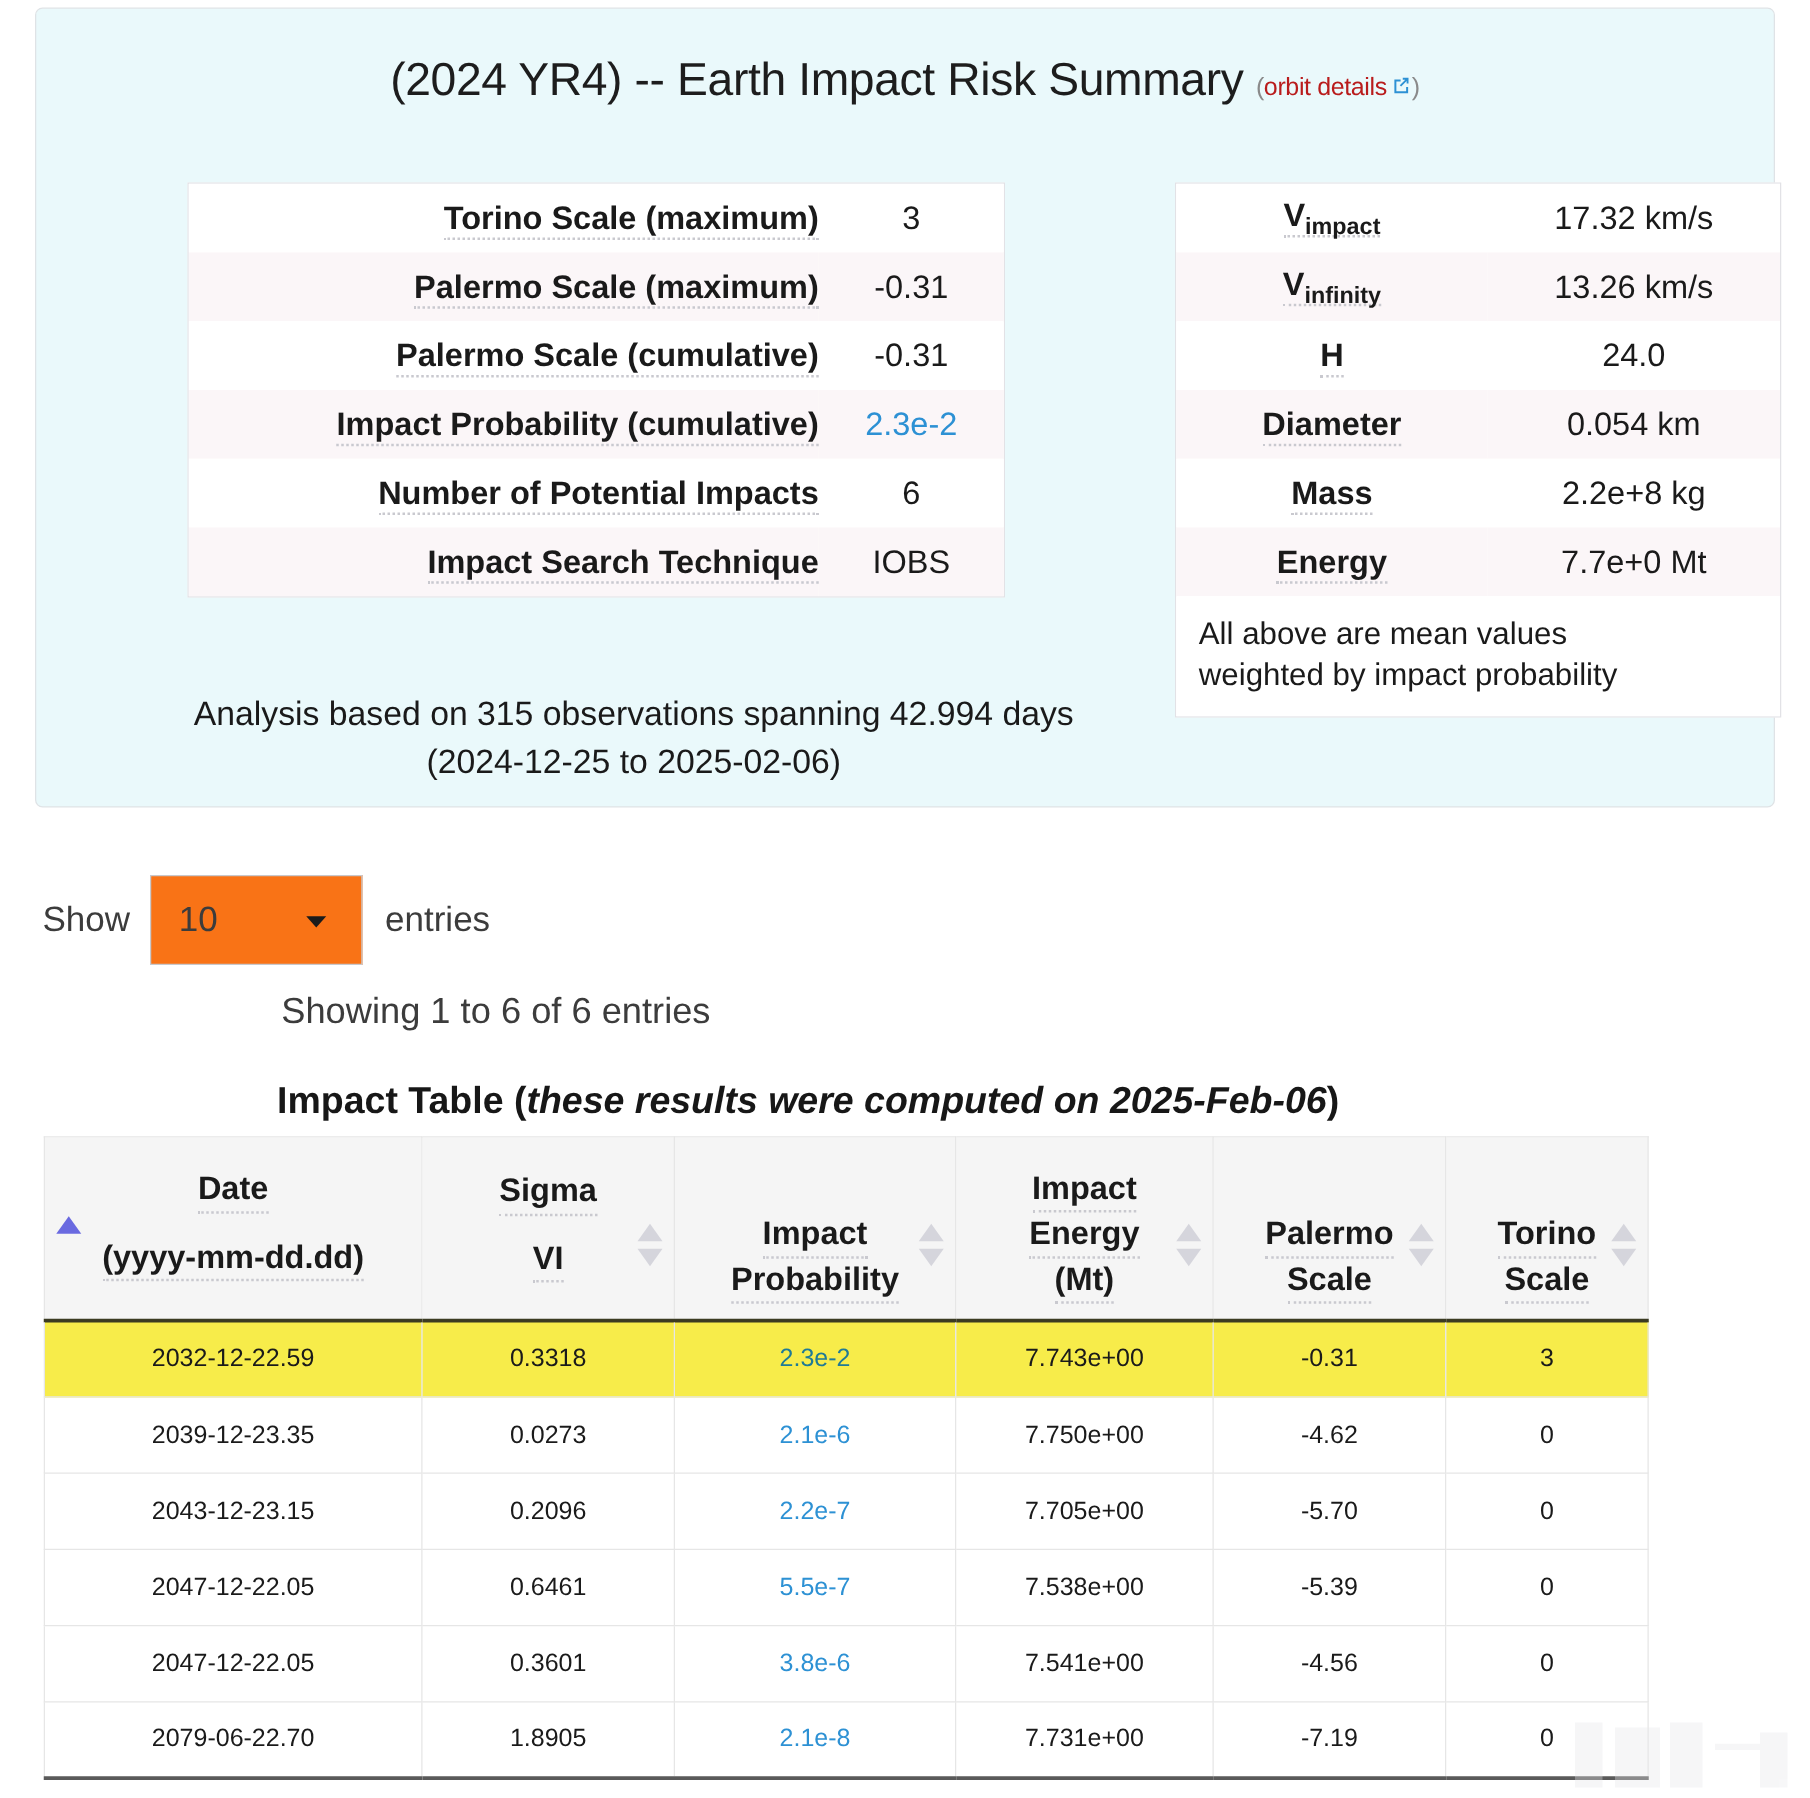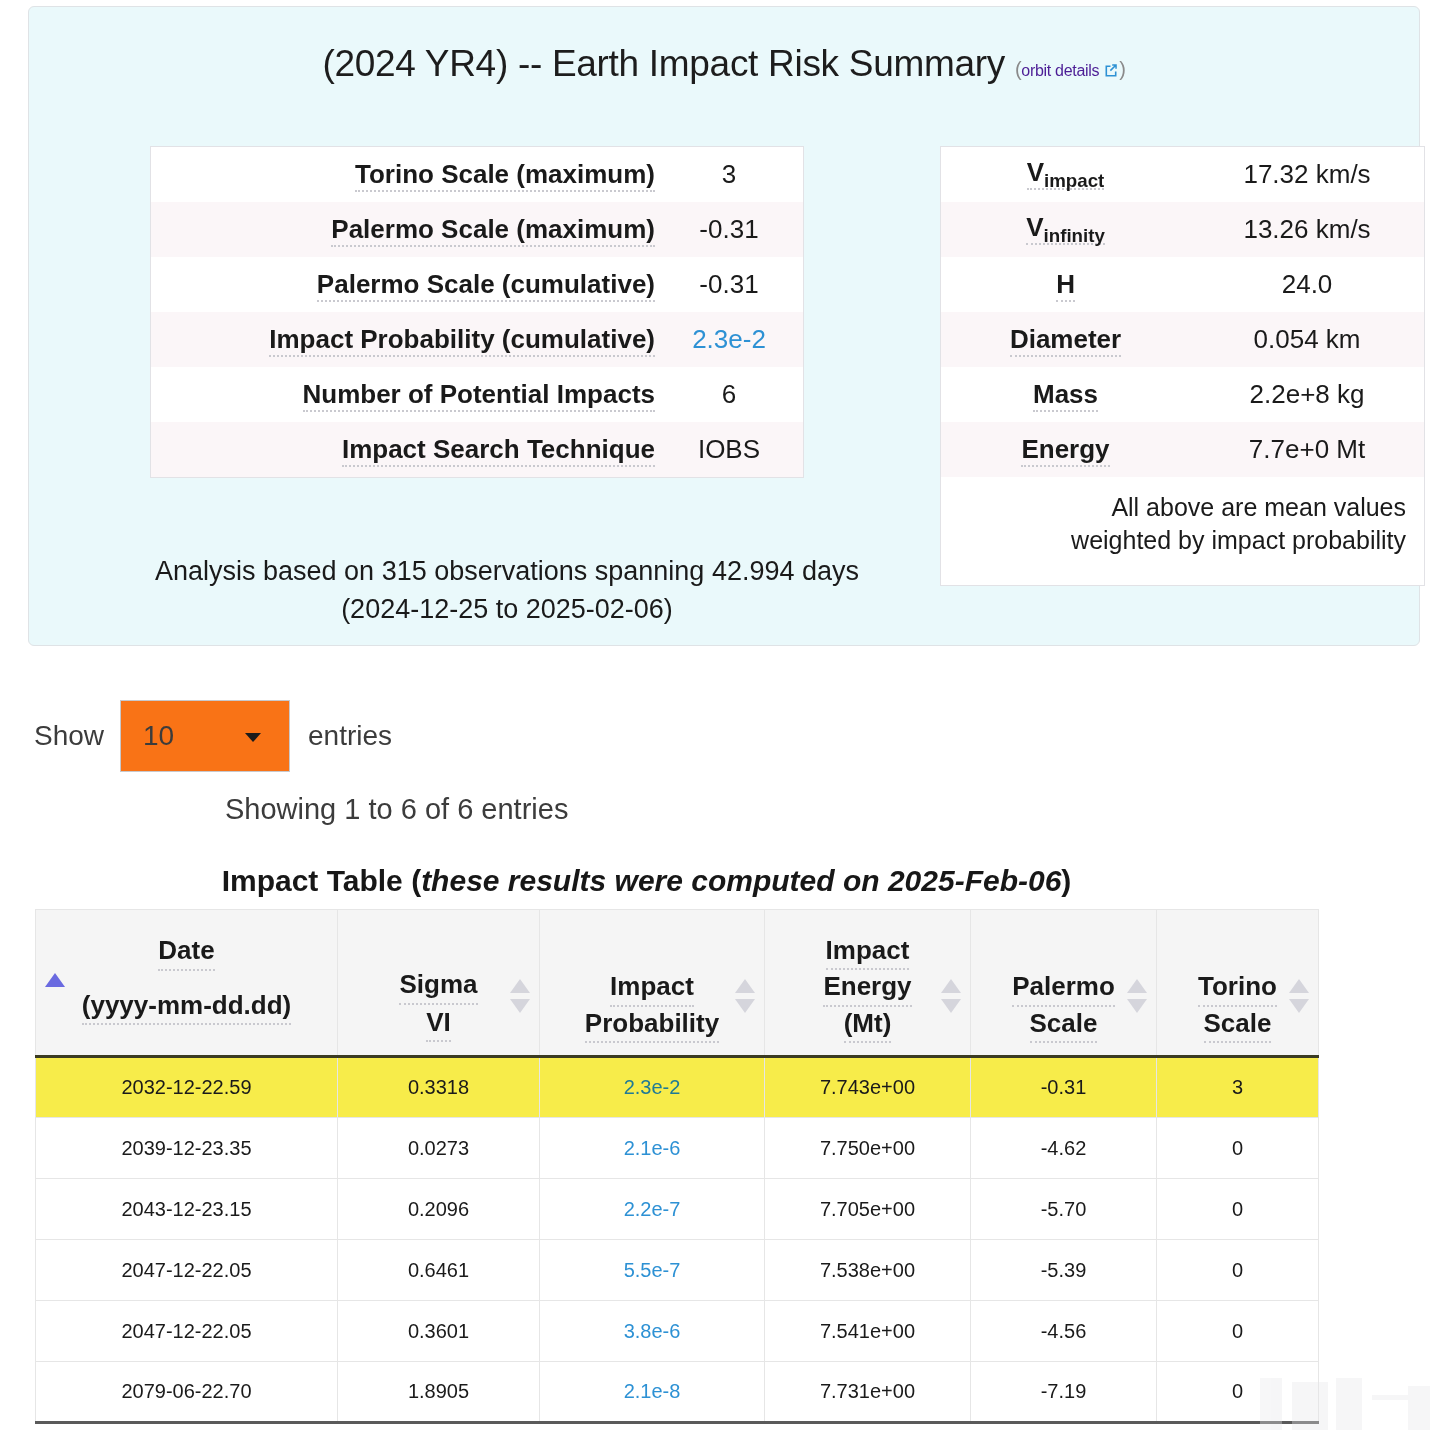--- a/index.html
+++ b/index.html
@@ -29,23 +29,23 @@
     font-weight: 400;
     color: #1d1d1d;
     letter-spacing: -0.3px;
     white-space: nowrap;
   }
   #summary-title .link-wrap {
     font-size: 20px;
     color: #8a8a8a;
   }
   #orbit-details-link {
-    color: #4c1d95;
+    color: #b91c1c;
     text-decoration: none;
-    font-size: 16px;
+    font-size: 20px;
   }
   .ext-icon { display: inline-block; vertical-align: middle; margin-left: 4px; }
 
   
   .sum-table {
     position: absolute;
     background: #ffffff;
     border: 1px solid #e2e2e6;
     border-collapse: collapse;
   }
@@ -78,25 +78,25 @@
   .dotted {
     border-bottom: 2px dotted #c9c9cf;
     padding-bottom: 1px;
   }
   .sub { font-size: 0.72em; vertical-align: sub; font-weight: bold; }
 
   #phys-table .lbl { padding-right: 0; text-align: center; width: 250px; }
   #phys-table .val { text-align: center; width: 235px; }
 
   #mean-note {
-    text-align: right;
+    text-align: left;
     font-size: 25px;
     line-height: 1.32;
     color: #1a1a1a;
-    padding: 14px 18px 28px 18px;
+    padding: 14px 18px 16px 18px;
     background: #ffffff;
   }
 
   #analysis-note {
     position: absolute;
     left: 28px; top: 545px;
     width: 900px;
     text-align: center;
     font-size: 27px;
     line-height: 1.42;
@@ -345,21 +345,21 @@
               <span class="dotted" style="display: block; margin: 0px auto; width: fit-content;">Date</span>
               <span class="dotted" style="display: block; margin: 18px auto; width: fit-content;">(yyyy-mm-dd.dd)</span>
             </span>
             <span class="sort-arrows active" style="right: auto; left: 9px; bottom: 48px;">
               <span class="arrow-up"></span>
             </span>
           </th>
           <th>
             <span class="th-inner">
               <span class="dotted" style="display: block; margin: 0px auto; width: fit-content;">Sigma</span>
-              <span class="dotted" style="display: block; margin: 1px auto; width: fit-content;">VI</span>
+              <span class="dotted" style="display: block; margin: 17px auto; width: fit-content;">VI</span>
             </span>
             <span class="sort-arrows">
               <span class="arrow-up"></span>
               <span class="arrow-down"></span>
             </span>
           </th>
           <th>
             <span class="th-inner">
               <span class="dotted" style="display: block; margin: 0px auto; width: fit-content;">Impact</span>
               <span class="dotted" style="display: block; margin: 0px auto; width: fit-content;">Probability</span>

